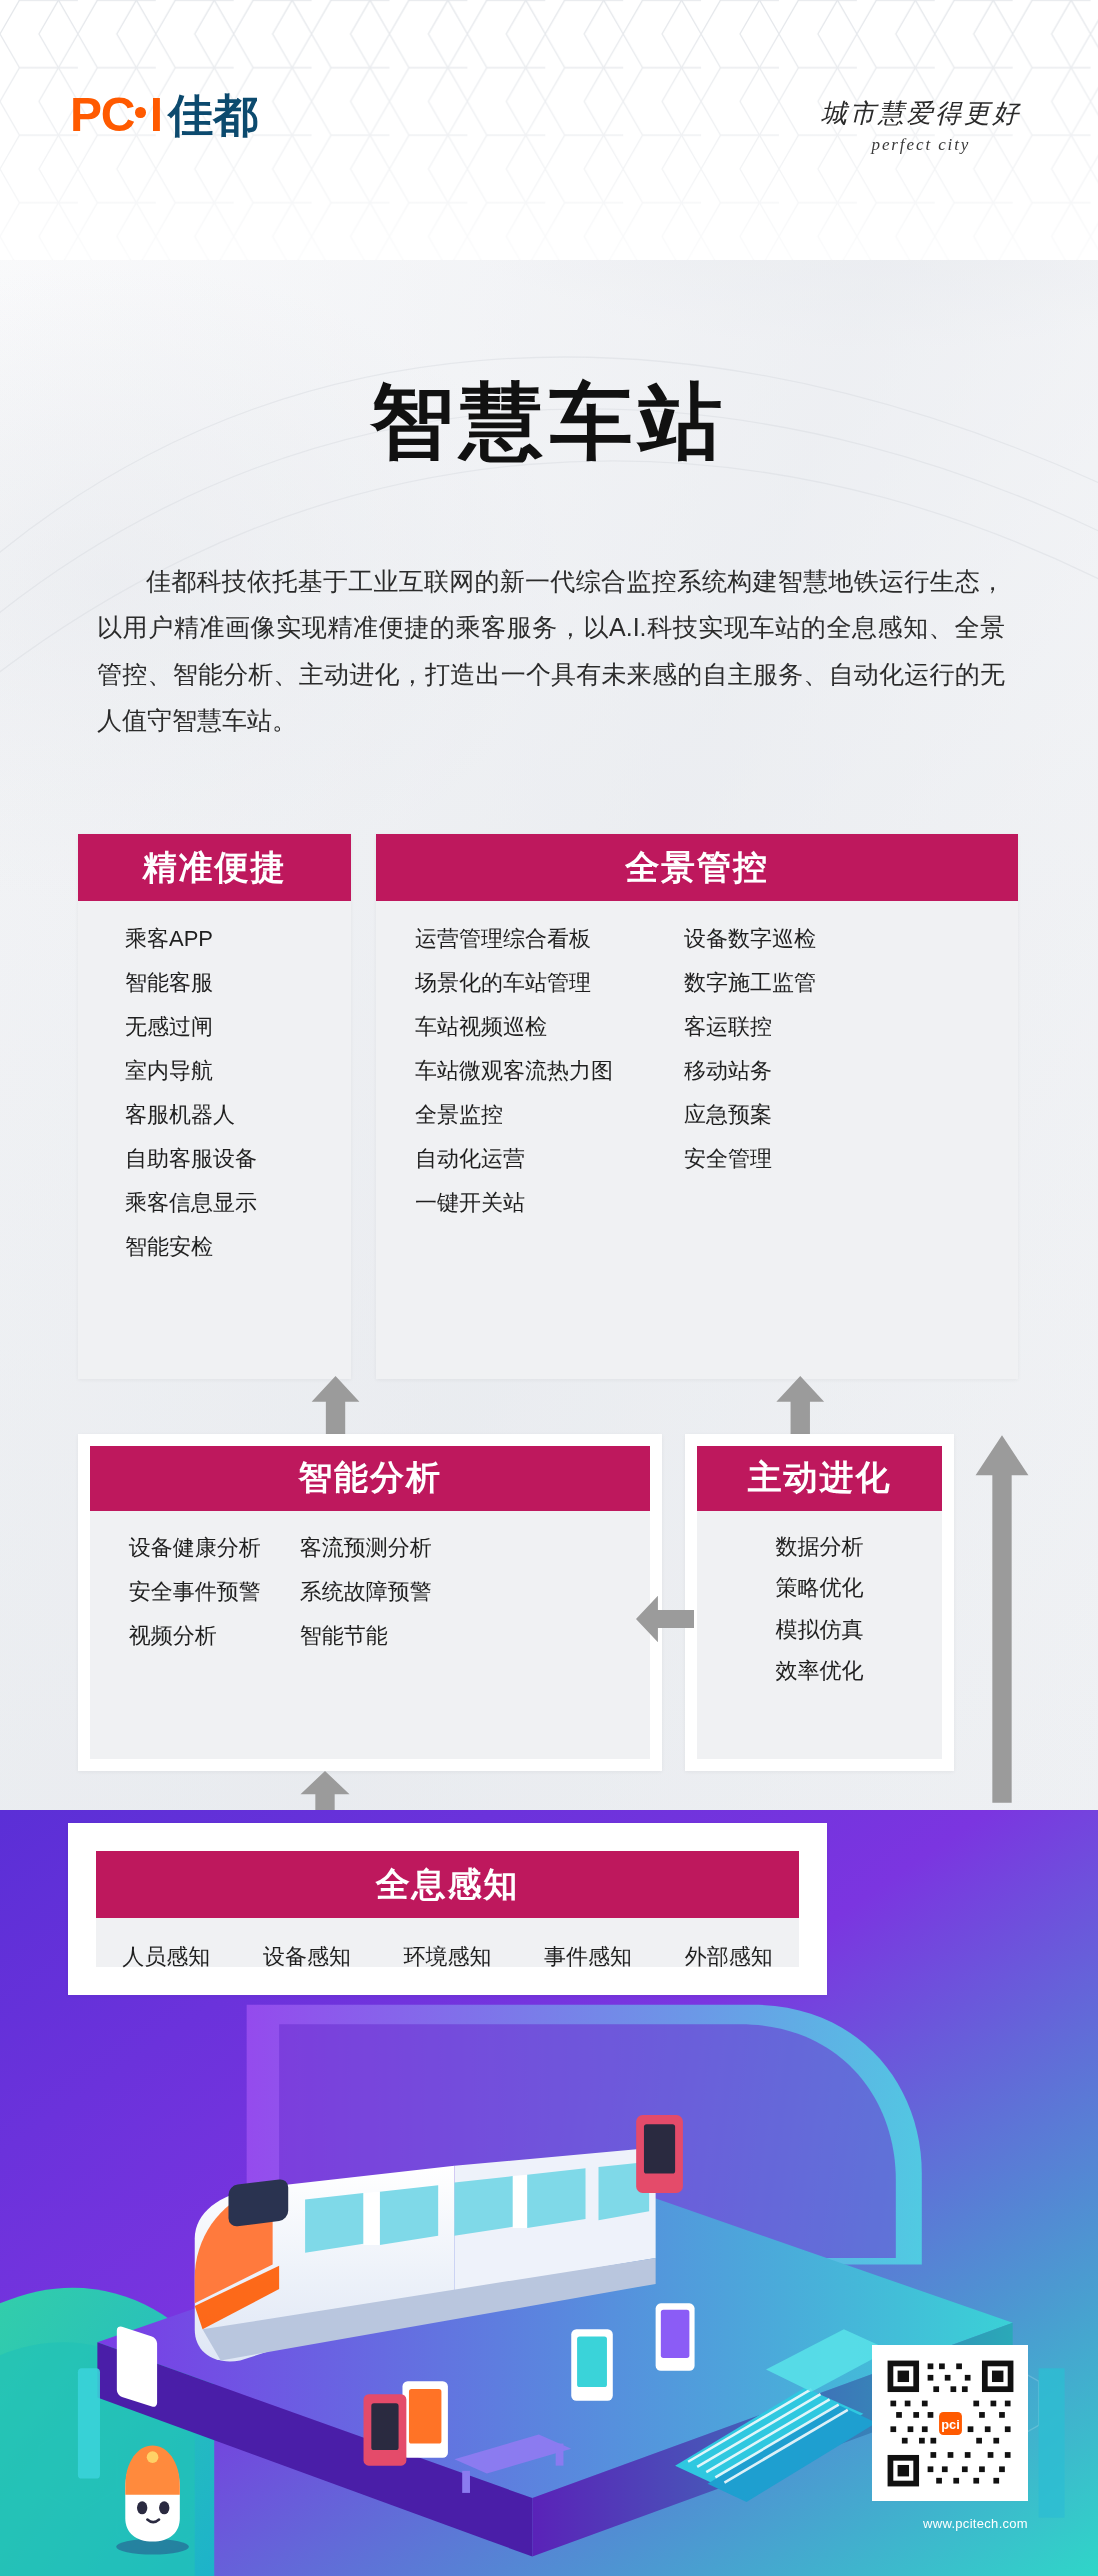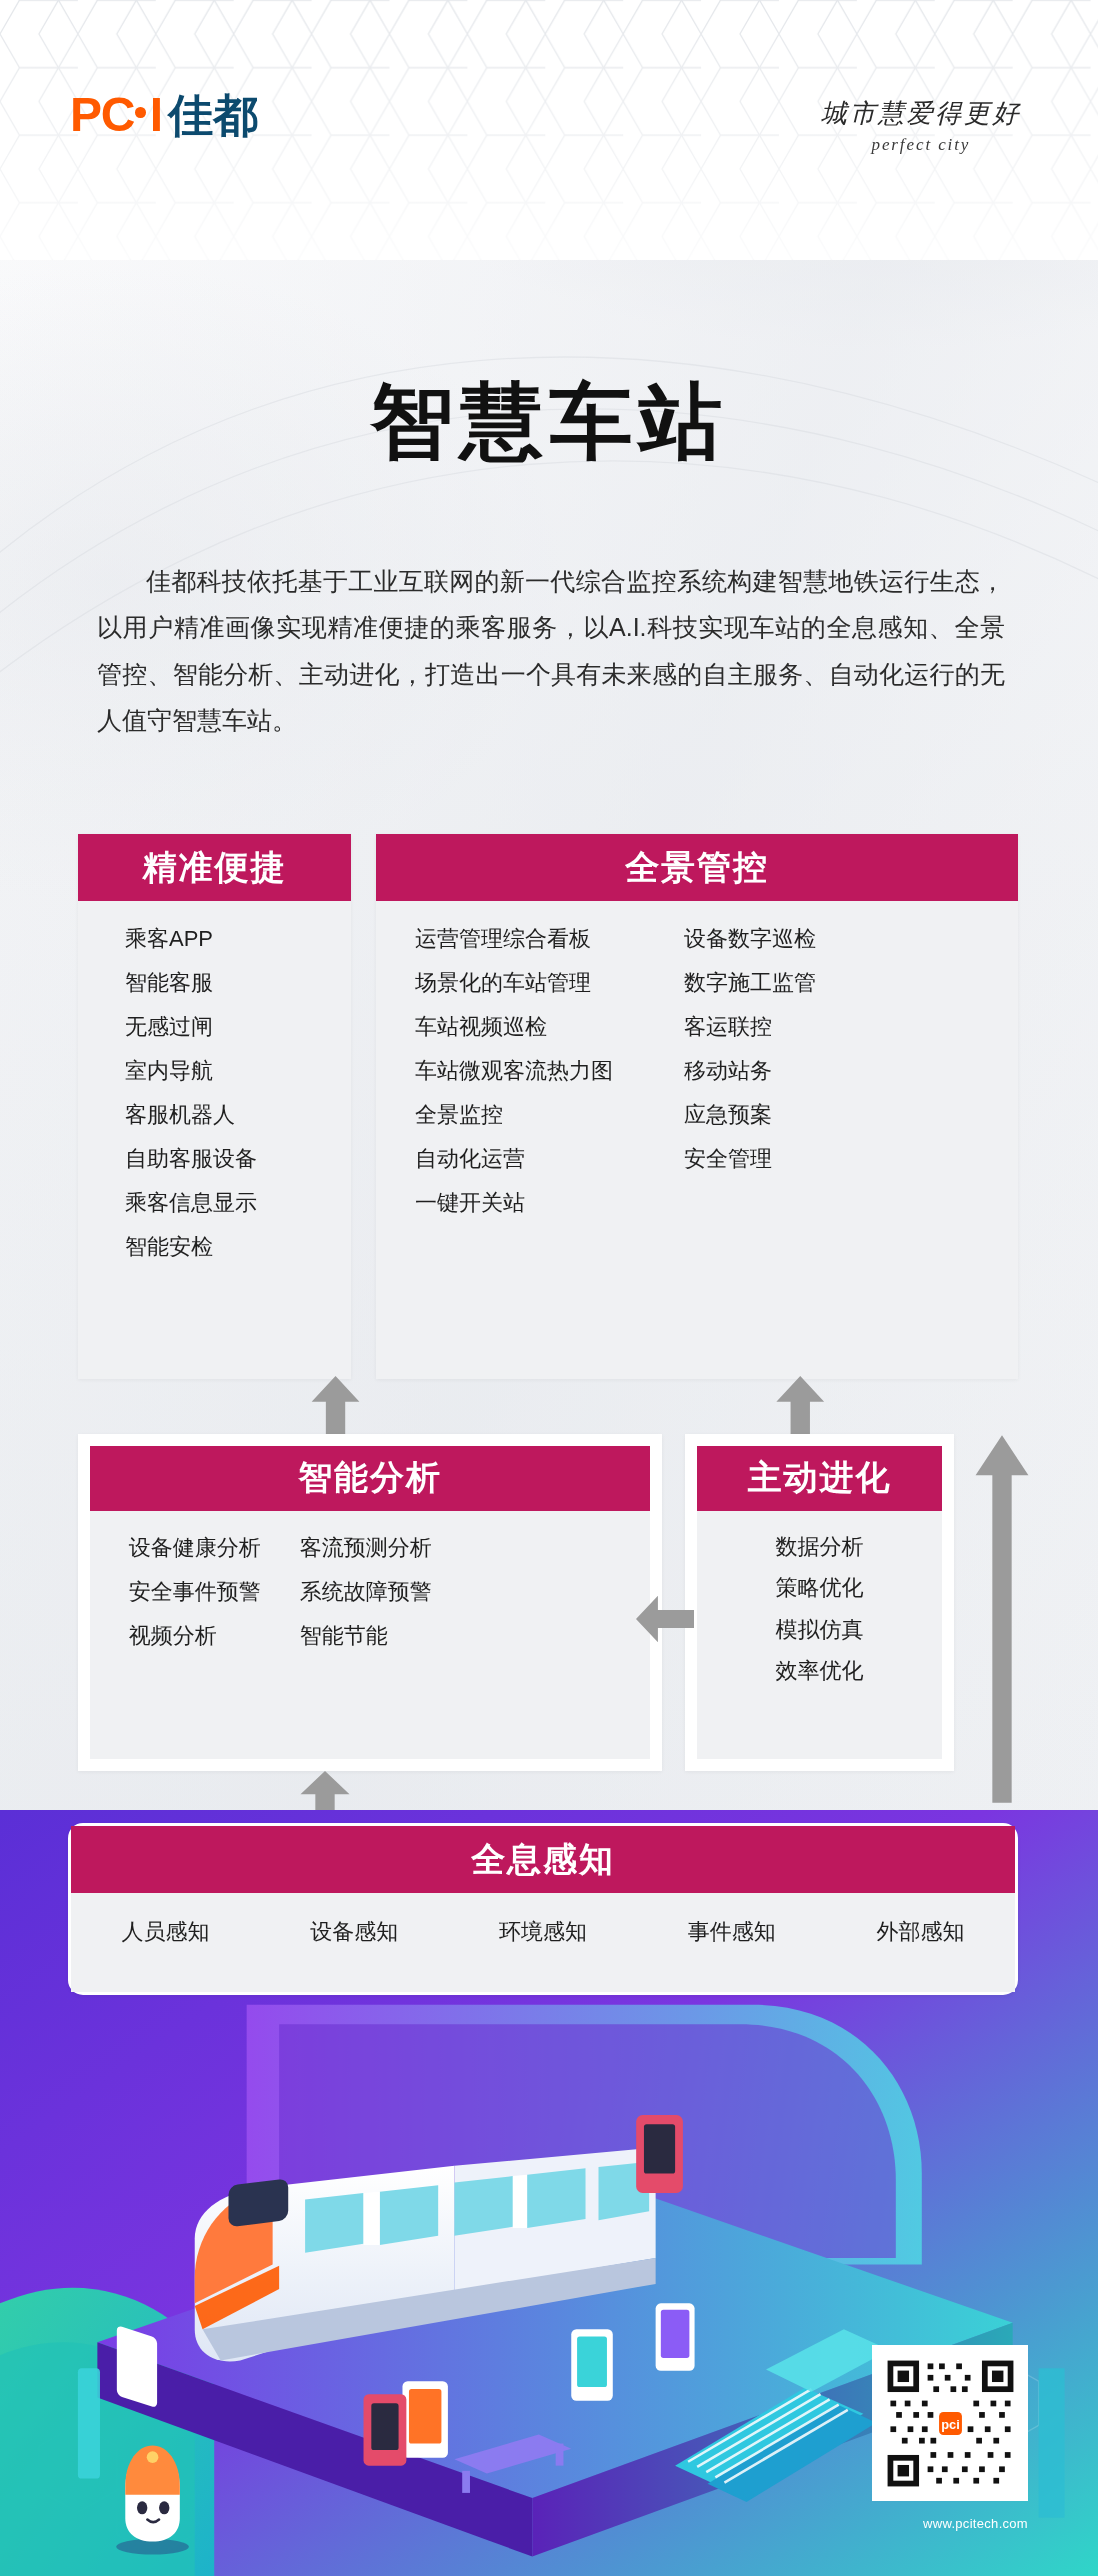--- a/index.html
+++ b/index.html
@@ -101,21 +101,21 @@
   #card-zhineng .hd{height:65px;}
   #card-zhineng .body{padding-left:39px;}
   #card-zhineng .col:nth-child(2){margin-left:39px;}
   
   #card-zhudong{left:685px;top:1434px;width:269px;height:337px;background:#ffffff;padding:11.7px;box-sizing:border-box;}
   #card-zhudong .inner{background:#f0f1f3;width:100%;height:100%;}
   #card-zhudong .hd{height:65px;}
   #card-zhudong .body{text-align:center;}
   #card-zhudong .li{text-align:center;padding:9.7px 0;}
   
-  #card-quanxi{left:68px;top:1823px;width:950px;height:172px;background:#ffffff;padding:3px;box-sizing:border-box;border-radius:15px;}
+  #card-quanxi{left:68px;top:1823px;width:759px;height:172px;background:#ffffff;padding:28px;box-sizing:border-box;}
   #card-quanxi .inner{background:#f0f1f3;width:100%;height:100%;}
   #card-quanxi .hd{height:67px;}
   #card-quanxi .row{
     display:flex;justify-content:space-around;align-items:center;height:77px;
   }
   #card-quanxi .li{font-size:22px;padding:0;}
   
   .illus{
     position:absolute;left:0;top:1810px;width:1099px;height:766px;overflow:hidden;
   }

